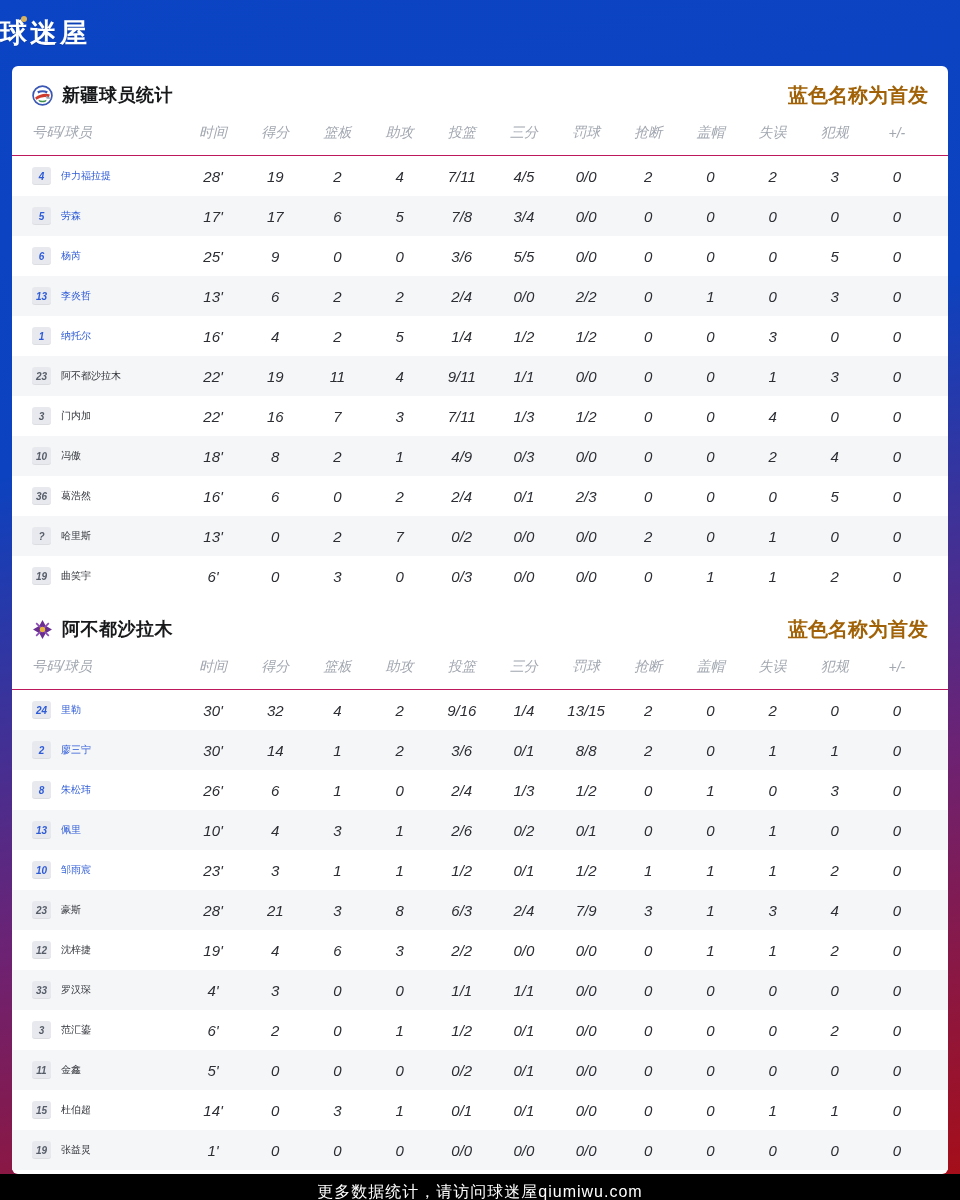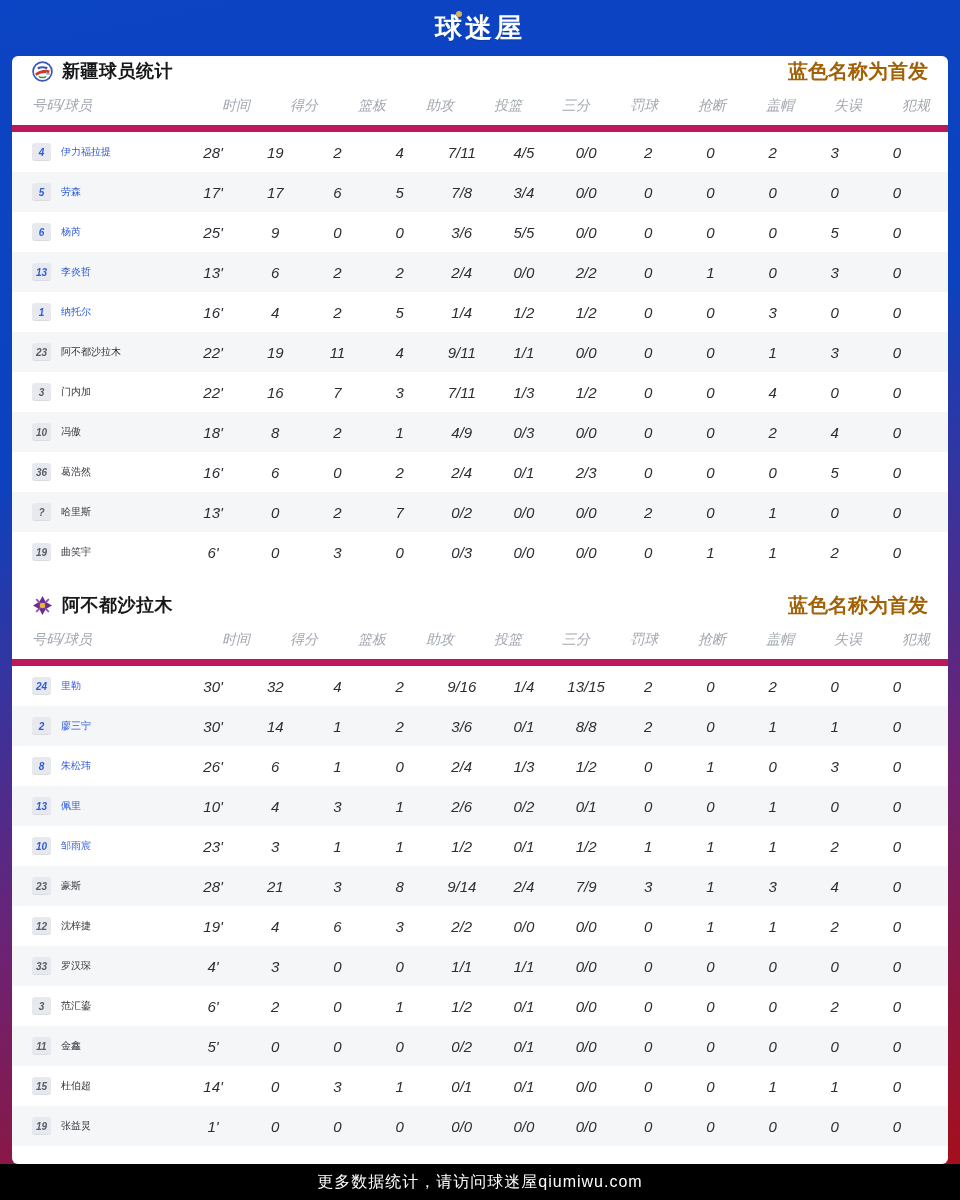--- a/index.html
+++ b/index.html
@@ -4,52 +4,52 @@
 <style>
   * { margin: 0; padding: 0; box-sizing: border-box; }
   html, body { width: 960px; height: 1200px; overflow: hidden; }
   body {
     font-family: "Liberation Sans", "DejaVu Sans", sans-serif;
     background: linear-gradient(168deg, #0b44c4 0%, #0c42bf 34%, #6d2273 68%, #a80d14 100%);
     display: flex; flex-direction: column;
   }
 
   
-  .top-bar { height: 56px; display: flex; align-items: center; justify-content: center; flex: none; }
+  .top-bar { height: 66px; display: flex; align-items: center; justify-content: flex-start; flex: none; }
   .brand {
     color: #fff; font-size: 27px; font-weight: 700; letter-spacing: 3px;
     text-shadow: 0 1px 0 rgba(0,0,0,.15); position: relative;
   }
   .brand::after {
     content: ""; position: absolute; top: 1px; left: 50%; margin-left: -24px;
     width: 6px; height: 6px; border-radius: 50%; background: #d8b35c;
   }
 
   
   .card {
     margin: 0 12px; background: #ffffff; border-radius: 6px; flex: none;
     height: 1108px; overflow: hidden;
   }
 
-  .section-1 { }
+  .section-1 { padding-top: 14px; }
   .section-2 { padding-top: 18px; }
 
   .section-head {
     height: 30px; padding: 0 20px; display: flex; align-items: center; justify-content: space-between;
   }
   .team-head-left { display: flex; align-items: center; gap: 9px; }
   .team-logo { width: 21px; height: 21px; flex: none; }
   .team-title { font-size: 18px; font-weight: 700; color: #17181a; letter-spacing: .5px; }
   .legend { font-size: 20px; color: #a16207; font-weight: 700; }
 
   .col-header-row, .player-row {
     display: grid; grid-template-columns: 150px repeat(12, 1fr);
     align-items: center; padding: 0 20px;
   }
-  .col-header-row { height: 46px; border-bottom: 7px solid #be185d; gap: 40px; }
+  .col-header-row { height: 46px; border-bottom: 1px solid #be185d; }
   .col-header {
     font-size: 14px; color: #a2a7b0; font-style: italic; text-align: center; white-space: nowrap;
   }
   .col-header.first { text-align: left; }
 
   .player-row { height: 40px; background: #ffffff; }
   .player-row.alt { background: #f5f6f8; }
 
   .player-cell { display: flex; align-items: center; gap: 10px; min-width: 0; }
   .jersey {
@@ -467,21 +467,21 @@
     <div class="player-cell">
       <span class="jersey">
               <span>23</span>
             </span>
       <span class="player-name">豪斯</span>
     </div>
   <div class="stat-cell">28'</div>
           <div class="stat-cell">21</div>
           <div class="stat-cell">3</div>
           <div class="stat-cell">8</div>
-          <div class="stat-cell">9/14</div>
+          <div class="stat-cell">6/3</div>
           <div class="stat-cell">2/4</div>
           <div class="stat-cell">7/9</div>
           <div class="stat-cell">3</div>
           <div class="stat-cell">1</div>
           <div class="stat-cell">3</div>
           <div class="stat-cell">4</div>
           <div class="stat-cell">0</div>
         </div>
         <div class="player-row">
     <div class="player-cell">

